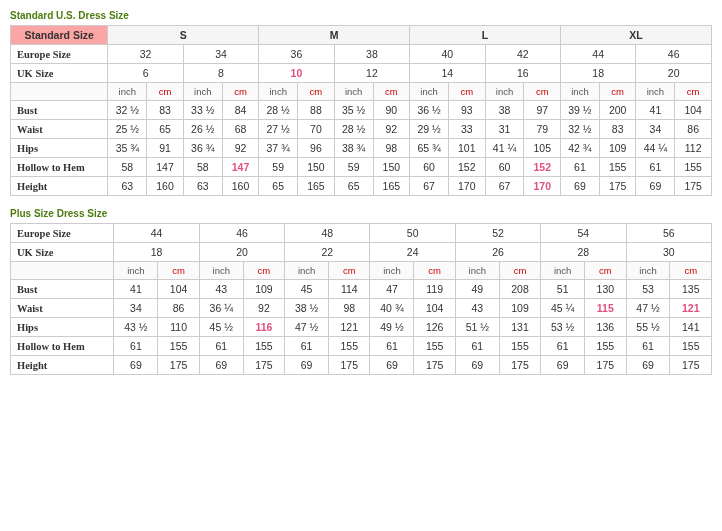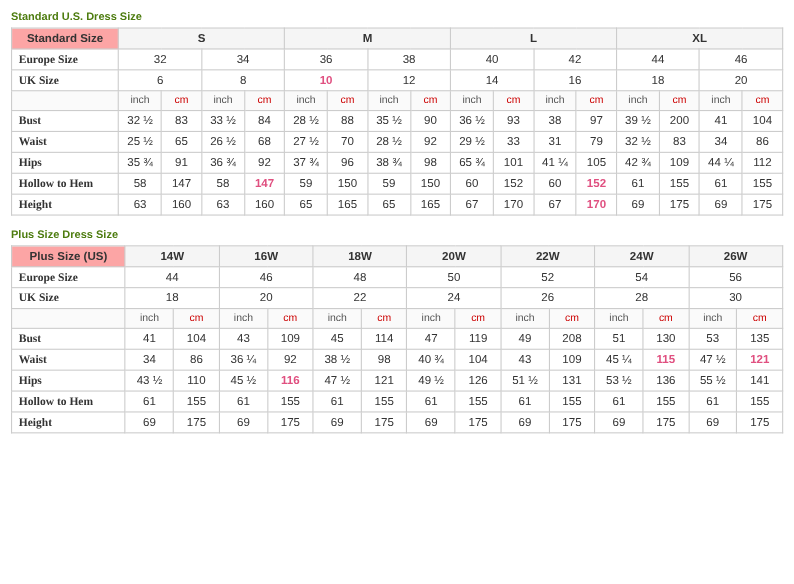--- a/index.html
+++ b/index.html
@@ -248,30 +248,20 @@
       <col style="width:32px">
     <col style="width:34px">
       <col style="width:32px">
     <col style="width:34px">
       <col style="width:32px">
     <col style="width:34px">
       <col style="width:32px">
   </colgroup>
   <thead>
     <tr>
-      <td class="col-header">Plus Size (US)</td>
-      <td colspan="2" class="size-group-header">14W</td>
-      <td colspan="2" class="size-group-header">16W</td>
-      <td colspan="2" class="size-group-header">18W</td>
-      <td colspan="2" class="size-group-header">20W</td>
-      <td colspan="2" class="size-group-header">22W</td>
-      <td colspan="2" class="size-group-header">24W</td>
-      <td colspan="2" class="size-group-header">26W</td>
-    </tr>
-    <tr>
       <td class="row-label">Europe Size</td>
       <td colspan="2">44</td>
       <td colspan="2">46</td>
       <td colspan="2">48</td>
       <td colspan="2">50</td>
       <td colspan="2">52</td>
       <td colspan="2">54</td>
       <td colspan="2">56</td>
     </tr>
     <tr>

